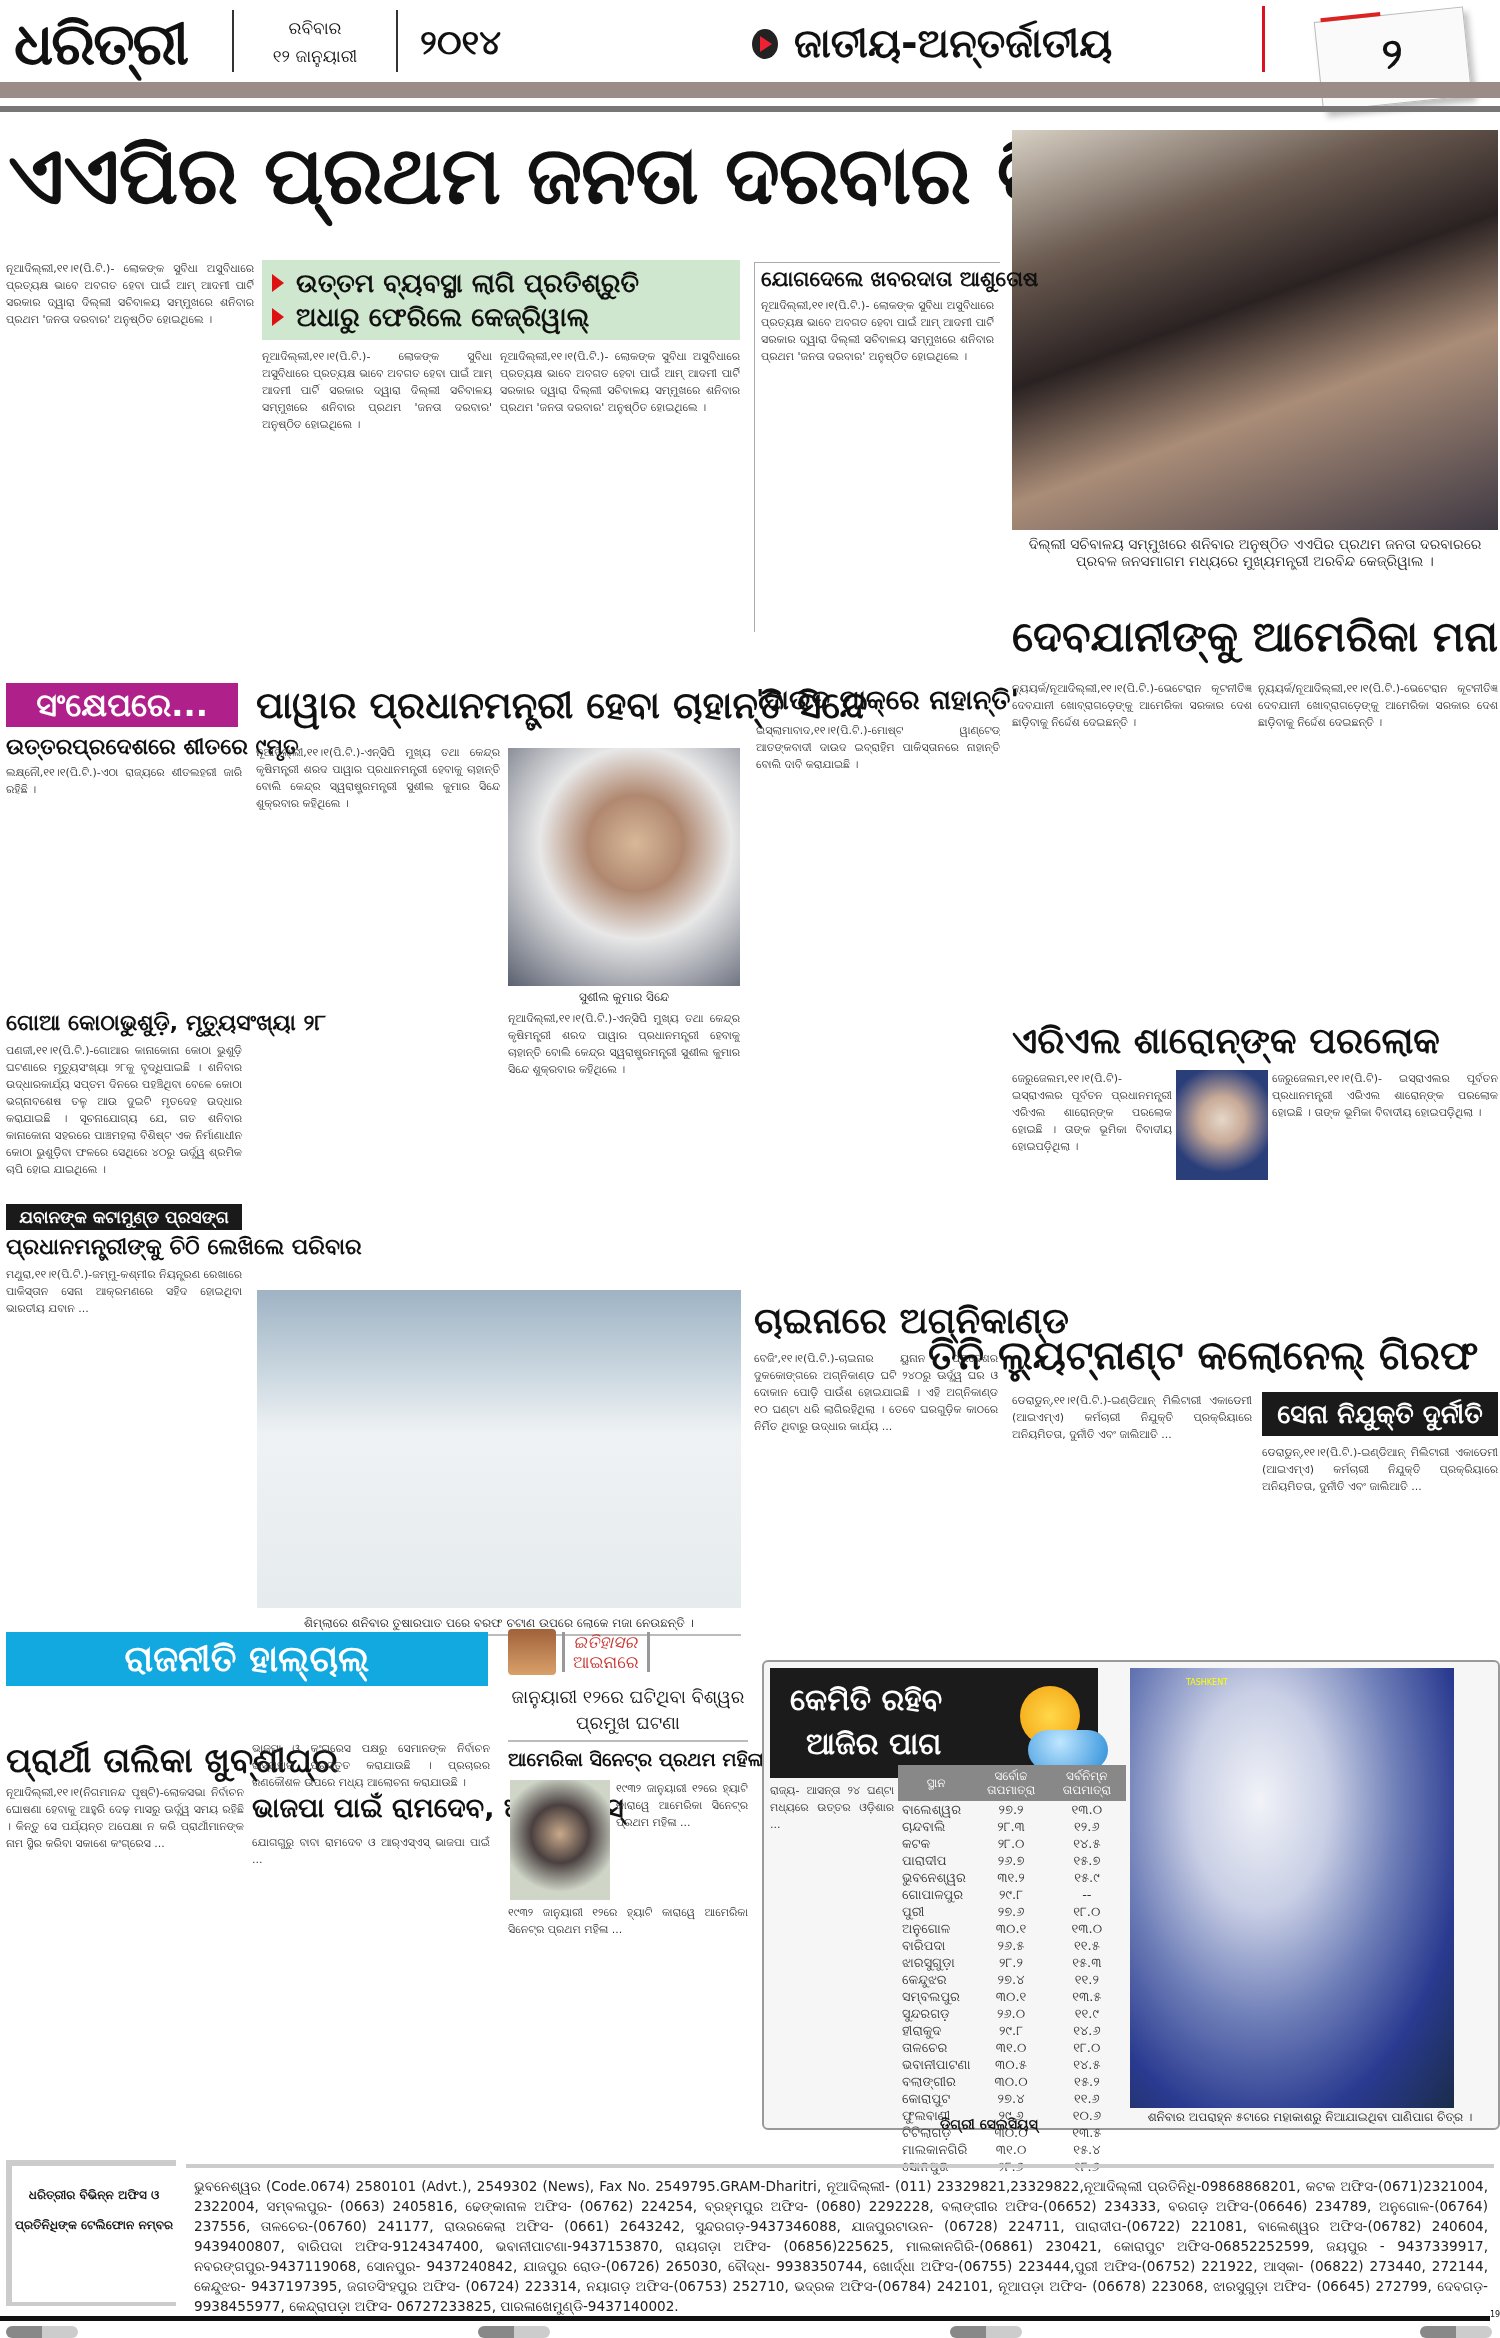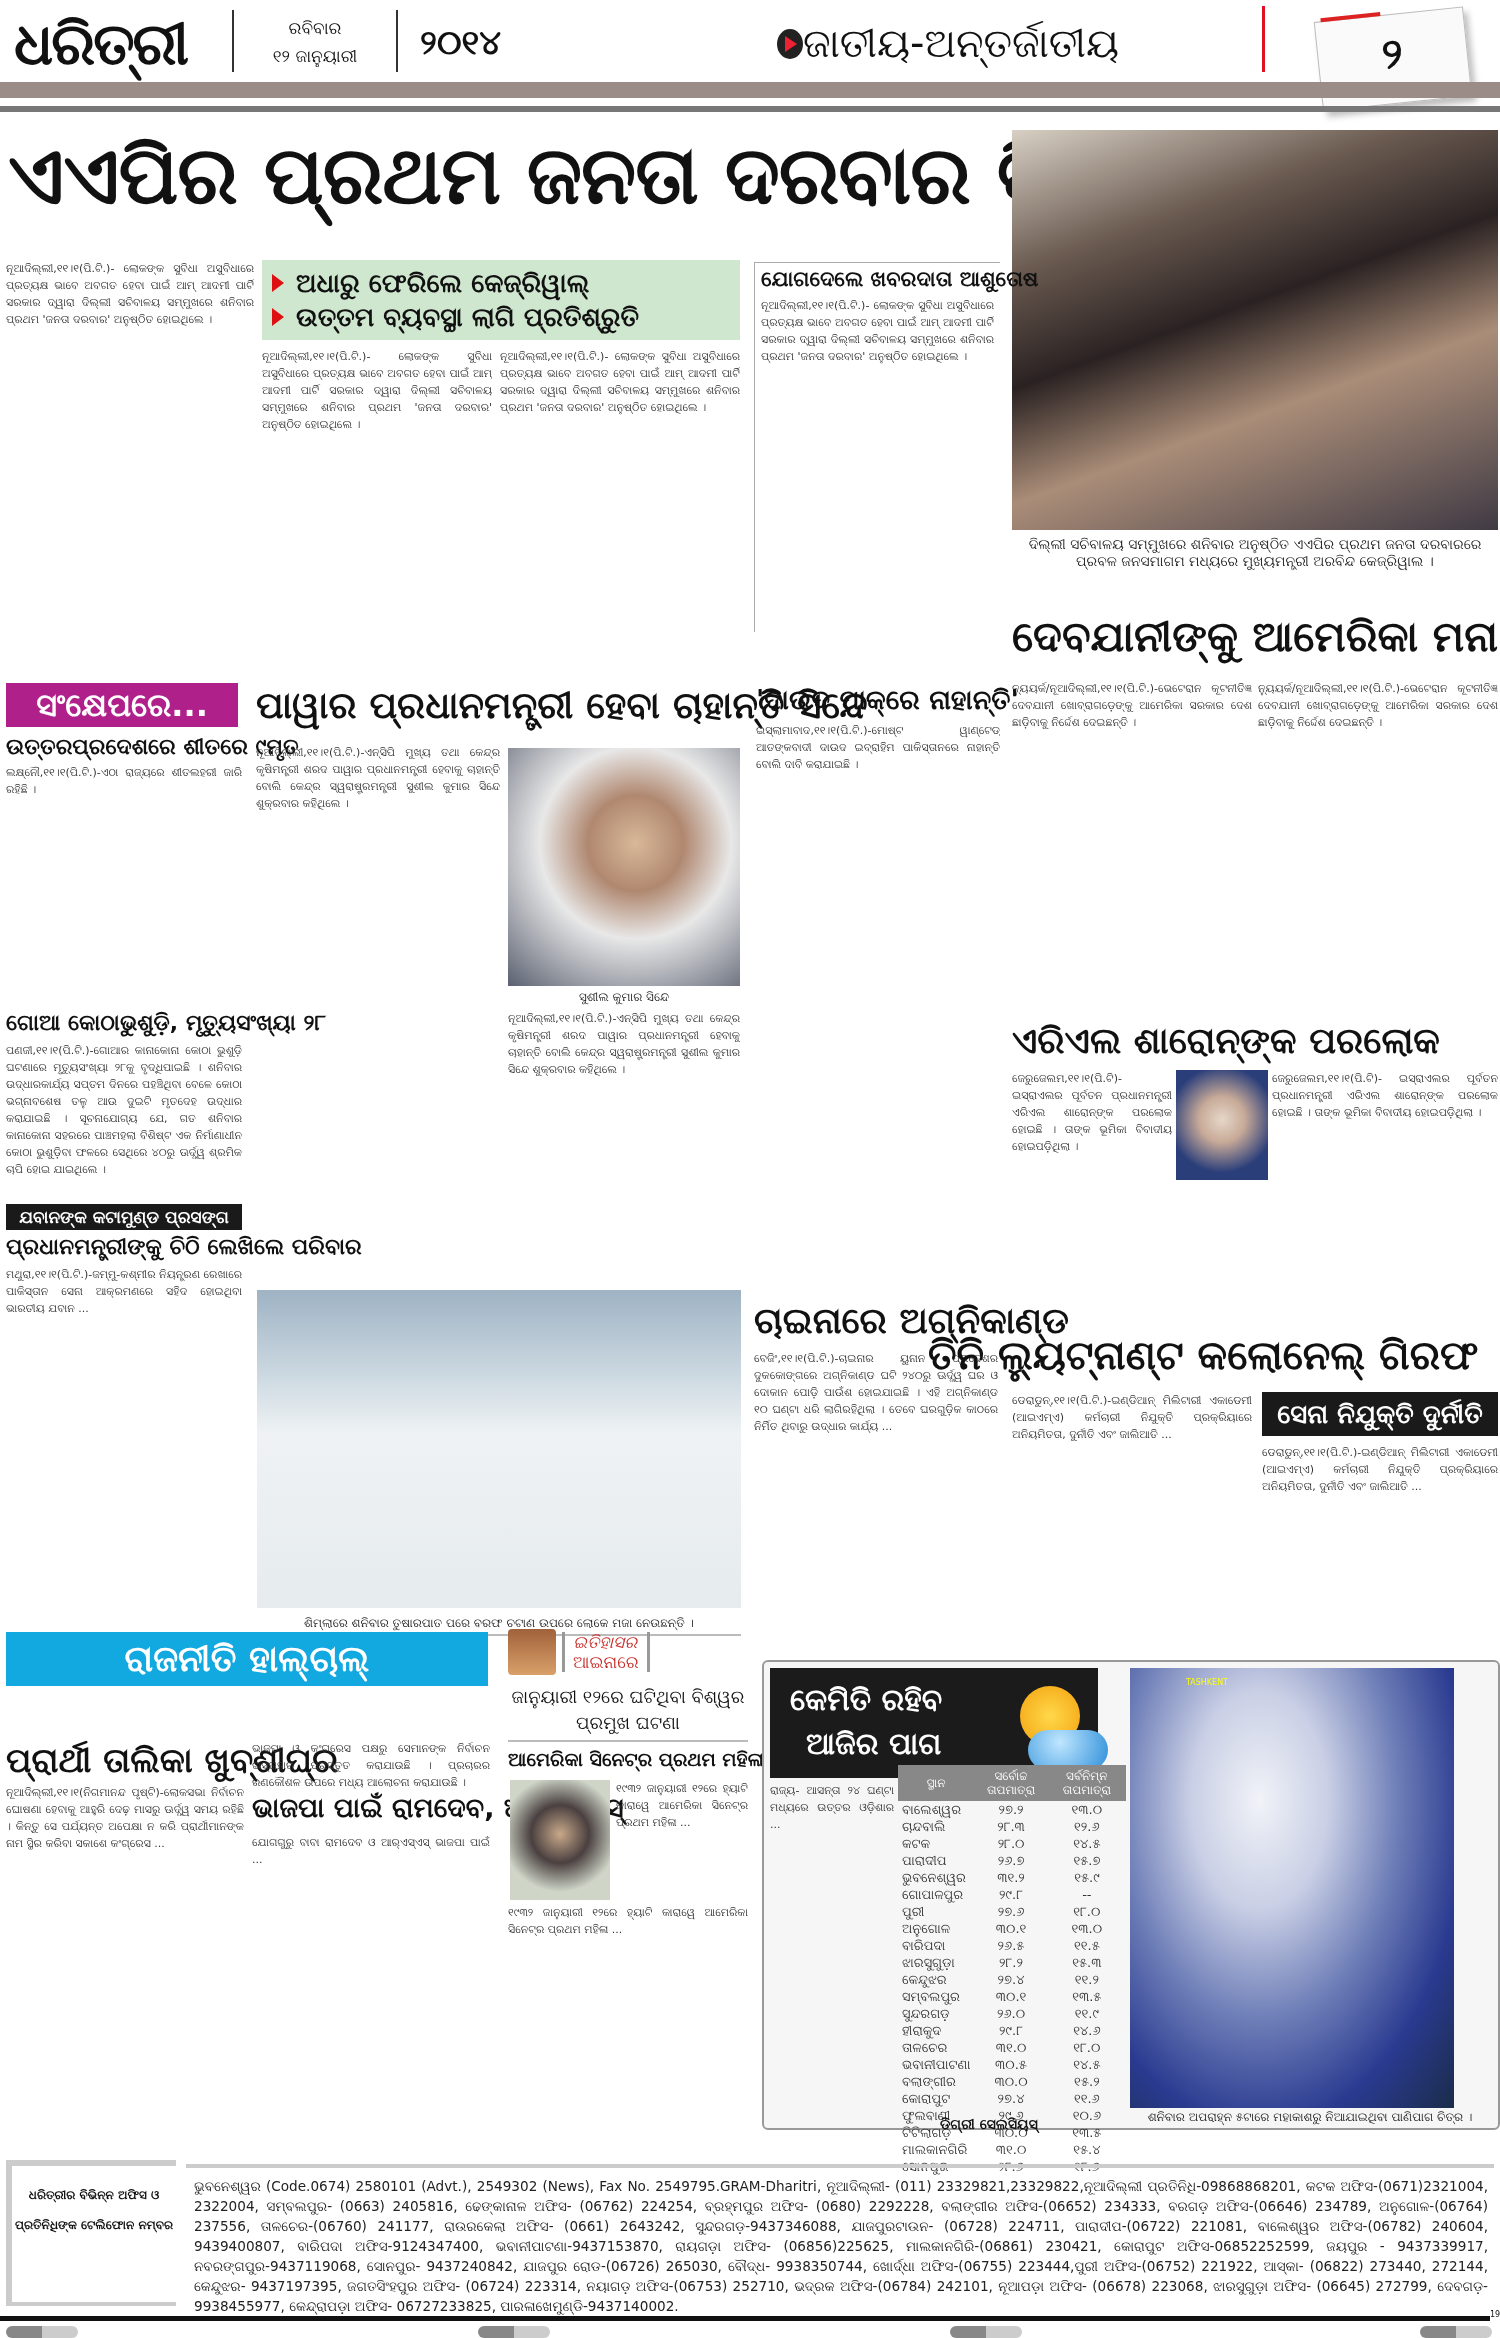--- a/index.html
+++ b/index.html
@@ -3,21 +3,21 @@
 <meta charset="utf-8">
 <style>
 *{box-sizing:border-box;margin:0;padding:0}
 body{width:1500px;height:2338px;background:#fff;font-family:"DejaVu Sans",sans-serif;color:#111;position:relative;overflow:hidden}
 .abs{position:absolute}
 .masthead{left:0;top:0;width:1500px;height:110px}
 .logo{left:14px;top:10px;font-size:58px;font-weight:bold;font-family:"DejaVu Serif",serif;letter-spacing:-2px}
 .vline{width:2px;background:#333}
 .dateday{left:245px;top:14px;font-size:17px;text-align:center;width:140px;line-height:28px}
 .year{left:420px;top:22px;font-size:34px;font-weight:bold}
-.section{left:777px;top:20px;font-size:40px;font-weight:normal;display:flex;align-items:center;}
+.section{left:752px;top:20px;font-size:40px;font-weight:bold;display:flex;align-items:center;gap:16px}
 .playdot{width:26px;height:30px;border-radius:50%;background:#222;position:relative}
 .playdot:after{content:"";position:absolute;left:8px;top:7px;border-left:12px solid #e23;border-top:8px solid transparent;border-bottom:8px solid transparent}
 .redline{left:1262px;top:6px;width:3px;height:66px;background:#d12}
 .pageno{left:1318px;top:14px;width:150px;height:90px;background:#fafafa;border:1px solid #bbb;transform:rotate(-6deg);box-shadow:4px 6px 6px rgba(0,0,0,.25);font-size:42px;font-weight:bold;text-align:center;padding-top:14px}
 .pageno:before{content:"";position:absolute;left:6px;top:-4px;width:60px;height:4px;background:#d22}
 .band1{left:0;top:82px;width:1500px;height:16px;background:#9c8c88}
 .band2{left:0;top:106px;width:1500px;height:6px;background:#777}
 .headline{left:8px;top:128px;font-size:80px;font-weight:bold;font-family:"DejaVu Serif",serif;letter-spacing:-1px;white-space:nowrap}
 .greenbox{left:262px;top:260px;width:478px;height:80px;background:#cfe6cf;padding:6px 10px}
 .greenbox div{font-size:26px;font-weight:bold;line-height:34px;display:flex;align-items:center;gap:12px}
@@ -64,25 +64,25 @@
   <div class="abs band2"></div>
 </div>
 
 <div class="abs headline">ଏଏପିର ପ୍ରଥମ ଜନତା ଦରବାର ବିଫଳ</div>
 <div class="abs photo" style="left:1012px;top:130px;width:486px;height:400px;background:linear-gradient(160deg,#d8d0c4 0%,#6a5a50 25%,#2a2222 45%,#aa8d78 65%,#403a44 100%)"></div>
 <div class="abs caption" style="left:1012px;top:536px;width:486px">ଦିଲ୍ଲୀ ସଚିବାଳୟ ସମ୍ମୁଖରେ ଶନିବାର ଅନୁଷ୍ଠିତ ଏଏପିର ପ୍ରଥମ ଜନତା ଦରବାରରେ ପ୍ରବଳ ଜନସମାଗମ ମଧ୍ୟରେ ମୁଖ୍ୟମନ୍ତ୍ରୀ ଅରବିନ୍ଦ କେଜ୍‌ରିୱାଲ ।</div>
 <div class="abs txt" style="left:6px;top:260px;width:248px;height:410px">ନୂଆଦିଲ୍ଲୀ,୧୧।୧(ପି.ଟି.)- ଲୋକଙ୍କ ସୁବିଧା ଅସୁବିଧାରେ ପ୍ରତ୍ୟକ୍ଷ ଭାବେ ଅବଗତ ହେବା ପାଇଁ ଆମ୍‌ ଆଦମୀ ପାର୍ଟି ସରକାର ଦ୍ୱାରା ଦିଲ୍ଲୀ ସଚିବାଳୟ ସମ୍ମୁଖରେ ଶନିବାର ପ୍ରଥମ 'ଜନତା ଦରବାର' ଅନୁଷ୍ଠିତ ହୋଇଥିଲେ ।</div>
 <div class="abs greenbox">
   <div>
       <span class="tri"></span>
-      <span>ଅଧାରୁ ଫେରିଲେ କେଜ୍‌ରିୱାଲ୍</span>
+      <span>ଉତ୍ତମ ବ୍ୟବସ୍ଥା ଲାଗି ପ୍ରତିଶ୍ରୁତି</span>
     </div>
   <div>
       <span class="tri"></span>
-      <span>ଉତ୍ତମ ବ୍ୟବସ୍ଥା ଲାଗି ପ୍ରତିଶ୍ରୁତି</span>
+      <span>ଅଧାରୁ ଫେରିଲେ କେଜ୍‌ରିୱାଲ୍</span>
     </div>
 </div>
 <div class="abs txt" style="left:262px;top:348px;width:230px;height:320px">ନୂଆଦିଲ୍ଲୀ,୧୧।୧(ପି.ଟି.)- ଲୋକଙ୍କ ସୁବିଧା ଅସୁବିଧାରେ ପ୍ରତ୍ୟକ୍ଷ ଭାବେ ଅବଗତ ହେବା ପାଇଁ ଆମ୍‌ ଆଦମୀ ପାର୍ଟି ସରକାର ଦ୍ୱାରା ଦିଲ୍ଲୀ ସଚିବାଳୟ ସମ୍ମୁଖରେ ଶନିବାର ପ୍ରଥମ 'ଜନତା ଦରବାର' ଅନୁଷ୍ଠିତ ହୋଇଥିଲେ ।</div>
 <div class="abs txt" style="left:500px;top:348px;width:240px;height:320px">ନୂଆଦିଲ୍ଲୀ,୧୧।୧(ପି.ଟି.)- ଲୋକଙ୍କ ସୁବିଧା ଅସୁବିଧାରେ ପ୍ରତ୍ୟକ୍ଷ ଭାବେ ଅବଗତ ହେବା ପାଇଁ ଆମ୍‌ ଆଦମୀ ପାର୍ଟି ସରକାର ଦ୍ୱାରା ଦିଲ୍ଲୀ ସଚିବାଳୟ ସମ୍ମୁଖରେ ଶନିବାର ପ୍ରଥମ 'ଜନତା ଦରବାର' ଅନୁଷ୍ଠିତ ହୋଇଥିଲେ ।</div>
 <div class="abs" style="left:754px;top:262px;width:246px;height:370px;border-left:1px solid #aaa;border-top:1px solid #aaa;padding:4px 6px">
   <div class="subhead" style="font-size:21px">ଯୋଗଦେଲେ ଖବରଦାତା ଆଶୁତୋଷ</div>
   <div class="txt" style="height:320px;margin-top:6px">ନୂଆଦିଲ୍ଲୀ,୧୧।୧(ପି.ଟି.)- ଲୋକଙ୍କ ସୁବିଧା ଅସୁବିଧାରେ ପ୍ରତ୍ୟକ୍ଷ ଭାବେ ଅବଗତ ହେବା ପାଇଁ ଆମ୍‌ ଆଦମୀ ପାର୍ଟି ସରକାର ଦ୍ୱାରା ଦିଲ୍ଲୀ ସଚିବାଳୟ ସମ୍ମୁଖରେ ଶନିବାର ପ୍ରଥମ 'ଜନତା ଦରବାର' ଅନୁଷ୍ଠିତ ହୋଇଥିଲେ ।</div>
 </div>
 
 <div class="abs subhead" style="left:1012px;top:612px;font-size:42px">ଦେବଯାନୀଙ୍କୁ ଆମେରିକା ମନା</div>

